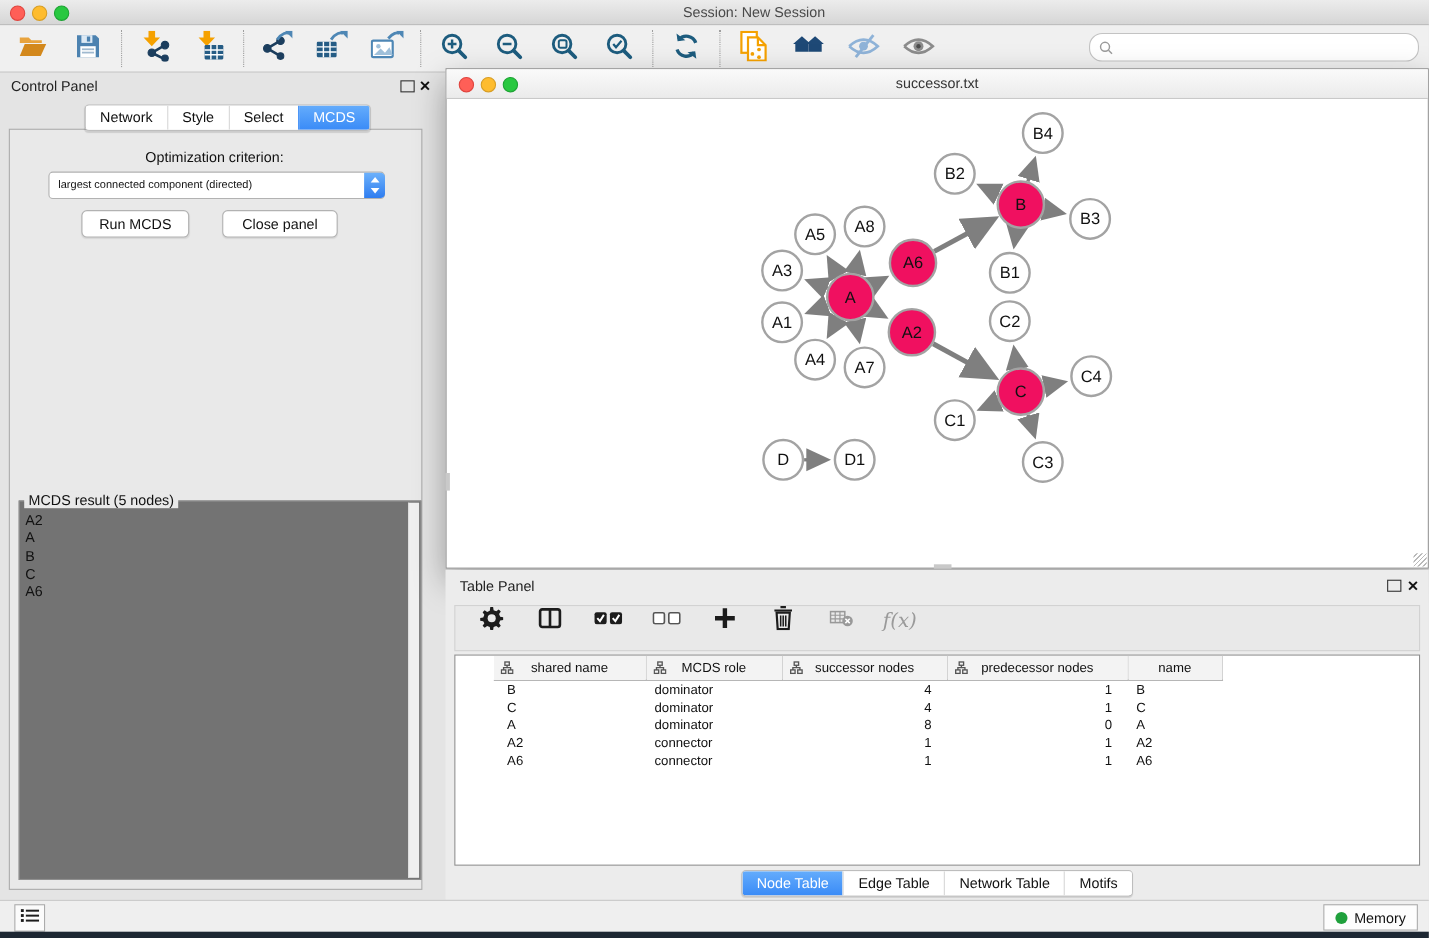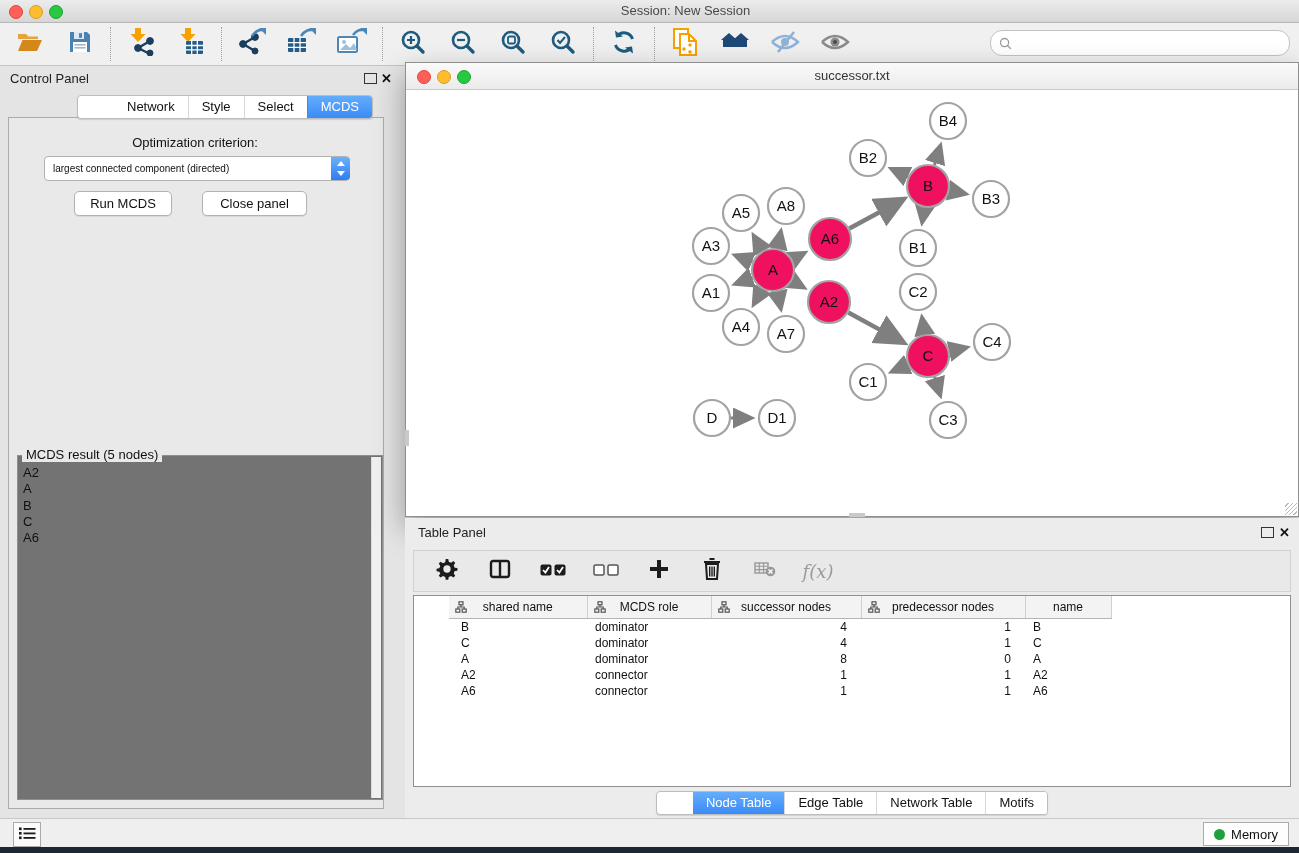--- a/index.html
+++ b/index.html
@@ -23,21 +23,21 @@
   
   .cp-header{left:0;top:66px;width:390px;height:26px;}
   .cp-title{position:absolute;left:10px;top:5px;font-size:13px;color:#222;}
   .panel-float{position:absolute;width:11px;height:9px;border:1.5px solid #333;top:7px;background:transparent;}
   .cp-float{left:364px;}
   .panel-close{position:absolute;top:5px;font-weight:bold;font-size:13px;color:#111;}
   .cp-close{left:381px;}
   .seg-tabs{display:flex;border:1px solid #bdbdbd;border-radius:4px;background:#fff;overflow:hidden;box-shadow:0 1px 1px rgba(0,0,0,.12);}
   .cp-tabs-wrap{left:77px;top:95px;z-index:3;}
   .seg-tab{padding:3px 13px;font-size:13px;color:#111;border-left:1px solid #d8d8d8;background:#fff;cursor:pointer;line-height:16px;}
-  .seg-tab:first-child{border-left:none;margin-left:36px;}
+  .seg-tab:first-child{border-left:none;}
   .seg-tab.active{background:linear-gradient(#64acfc,#3a8bf7);color:#fff;border-left-color:#3a8bf7;}
   .cp-content{left:8px;top:117px;width:374px;height:690px;background:#e9e9e9;border:1px solid #ababab;}
   .opt-label{left:0;top:135px;width:390px;text-align:center;font-size:13px;color:#111;}
   .dropdown{left:44px;top:156px;width:304px;height:23px;background:#fff;border:1px solid #b2b2b2;border-radius:4px;display:flex;align-items:center;}
   .dropdown .dd-value{flex:1;font-size:10px;color:#111;padding-left:8px;white-space:nowrap;overflow:hidden;}
   .dd-stepper{width:19px;height:23px;margin-right:-1px;background:linear-gradient(#6cb1fb,#2f7df0);border-radius:0 4px 4px 0;position:relative;}
   .dd-stepper:before,.dd-stepper:after{content:"";position:absolute;left:5.5px;border-left:4px solid transparent;border-right:4px solid transparent;}
   .dd-stepper:before{top:4px;border-bottom:5px solid #fff;}
   .dd-stepper:after{bottom:4px;border-top:5px solid #fff;}
   .push-btn{position:absolute;height:23px;background:#fff;border:1px solid #b2b2b2;border-radius:5px;font-size:13px;color:#111;display:flex;align-items:center;justify-content:center;cursor:pointer;box-shadow:0 1px 1px rgba(0,0,0,.08);}
@@ -59,21 +59,21 @@
   .nw-canvas{position:absolute;left:1px;top:27px;width:888px;height:424px;background:#fff;}
   .nw-grip{position:absolute;right:1px;bottom:1px;width:12px;height:12px;background:
     repeating-linear-gradient(135deg,transparent,transparent 2px,#b9b9b9 2px,#b9b9b9 3px);}
   .nw-tick-left{position:absolute;left:-1px;top:367px;width:4px;height:16px;background:#c9c9c9;}
   .nw-tick-bottom{position:absolute;left:443px;bottom:-1px;width:16px;height:4px;background:#c9c9c9;}
   
   .table-panel{left:405px;top:518px;width:894px;height:300px;background:#ececec;}
   .tp-title{position:absolute;left:13px;top:7px;font-size:13px;color:#222;}
   .tp-float{left:856px;top:9px;}
   .tp-close{left:874px;top:7px;}
-  .tp-toolbar{position:absolute;left:8px;top:32px;right:8px;height:40px;background:#e9e9e9;border:1px solid #d2d2d2;display:flex;align-items:center;gap:27px;padding-left:20px;}
+  .tp-toolbar{position:absolute;left:8px;top:32px;right:8px;height:40px;background:#e9e9e9;border:1px solid #d2d2d2;display:flex;gap:27px;padding-left:20px;}
   .tp-tool{display:flex;align-items:center;justify-content:center;width:26px;height:26px;cursor:pointer;}
   .fx-label{font-family:"DejaVu Serif",serif;font-style:italic;font-size:18px;color:#9a9a9a;}
   .tbl-wrap{position:absolute;left:8px;top:77px;right:8px;height:190px;background:#fff;border:1px solid #8f8f8f;overflow:hidden;}
   table.node-table{border-collapse:collapse;table-layout:fixed;width:100%;margin-left:35px;}
   .node-table th{height:22px;background:#f3f3f3;border-bottom:1px solid #b5b5b5;border-right:1px solid #cfcfcf;font-size:12px;font-weight:normal;color:#111;position:relative;text-align:center;padding:0;}
   .node-table th.filler{background:#fff;border-right:none;border-bottom:none;}
   .th-icon{position:absolute;left:6px;top:5px;}
   .node-table td{height:16px;font-size:12px;color:#111;padding:0;white-space:nowrap;}
   td.al{text-align:left;padding-left:12px;}
   td.al2{text-align:left;padding-left:8px;}

